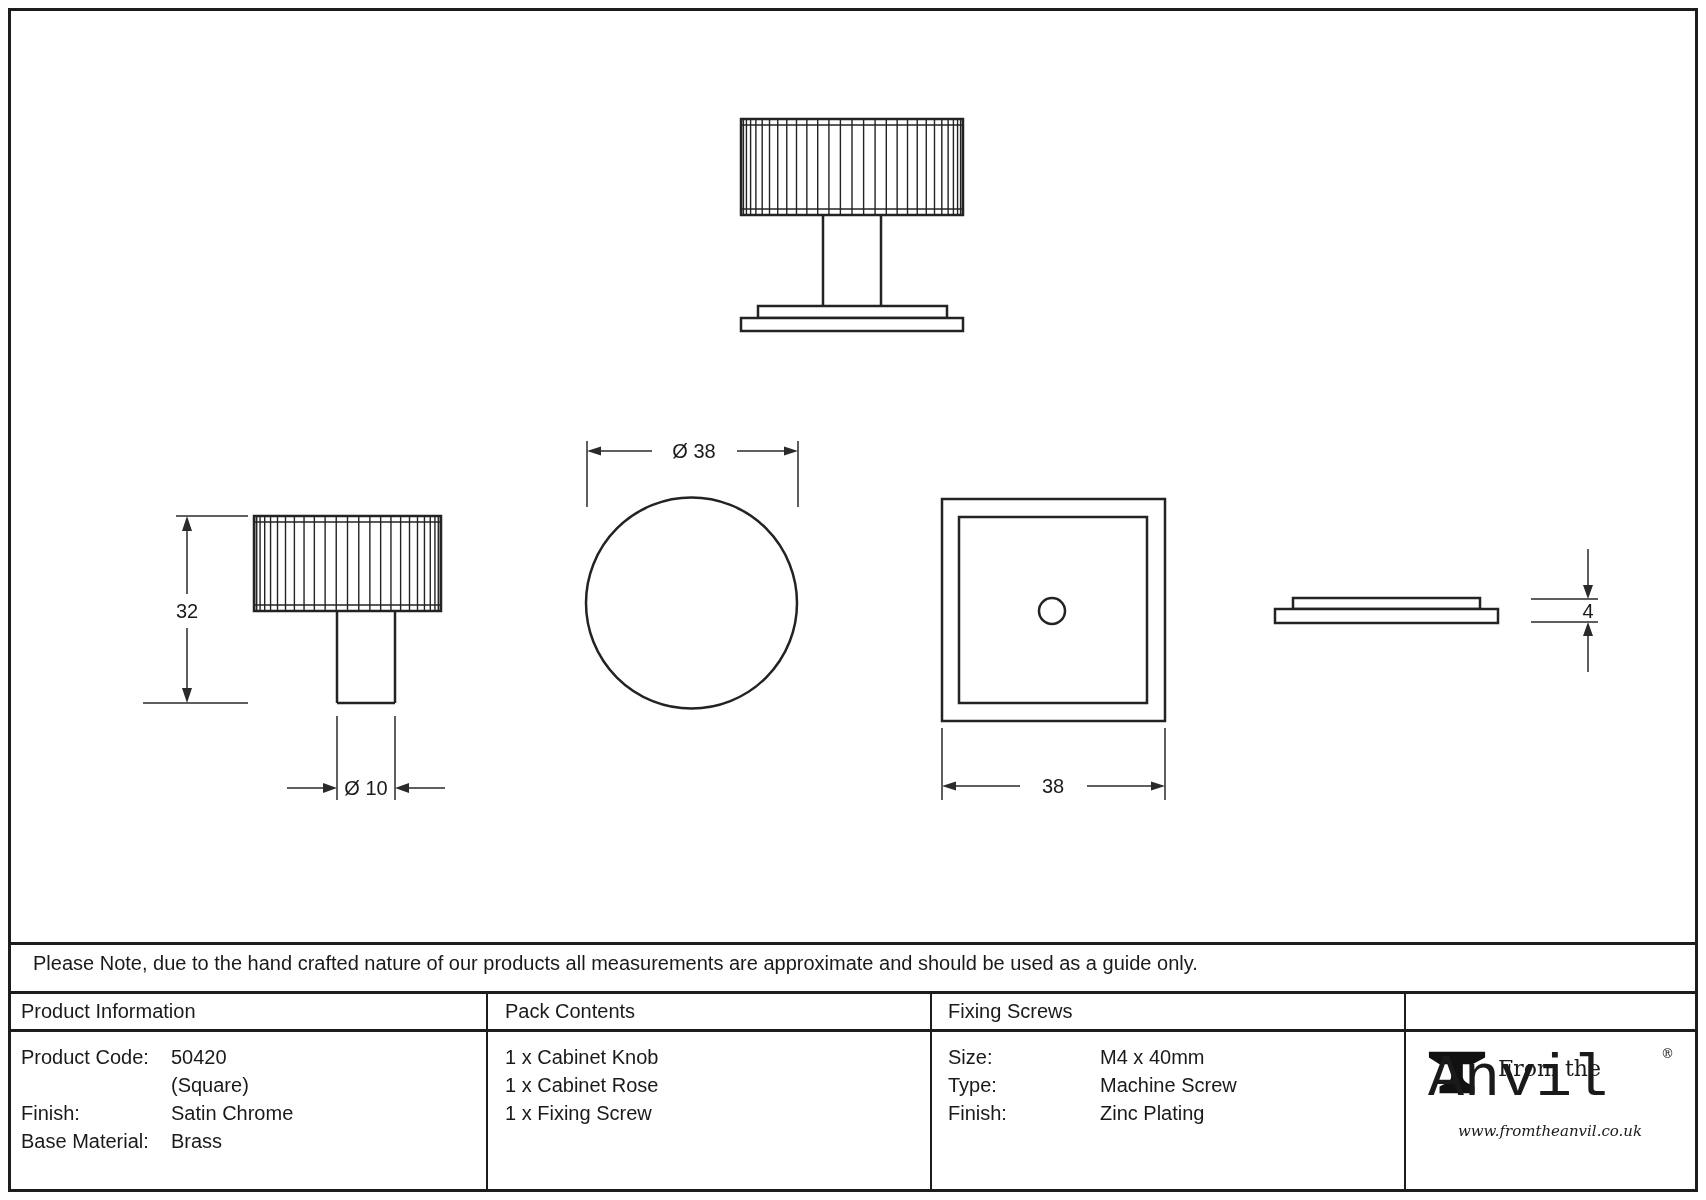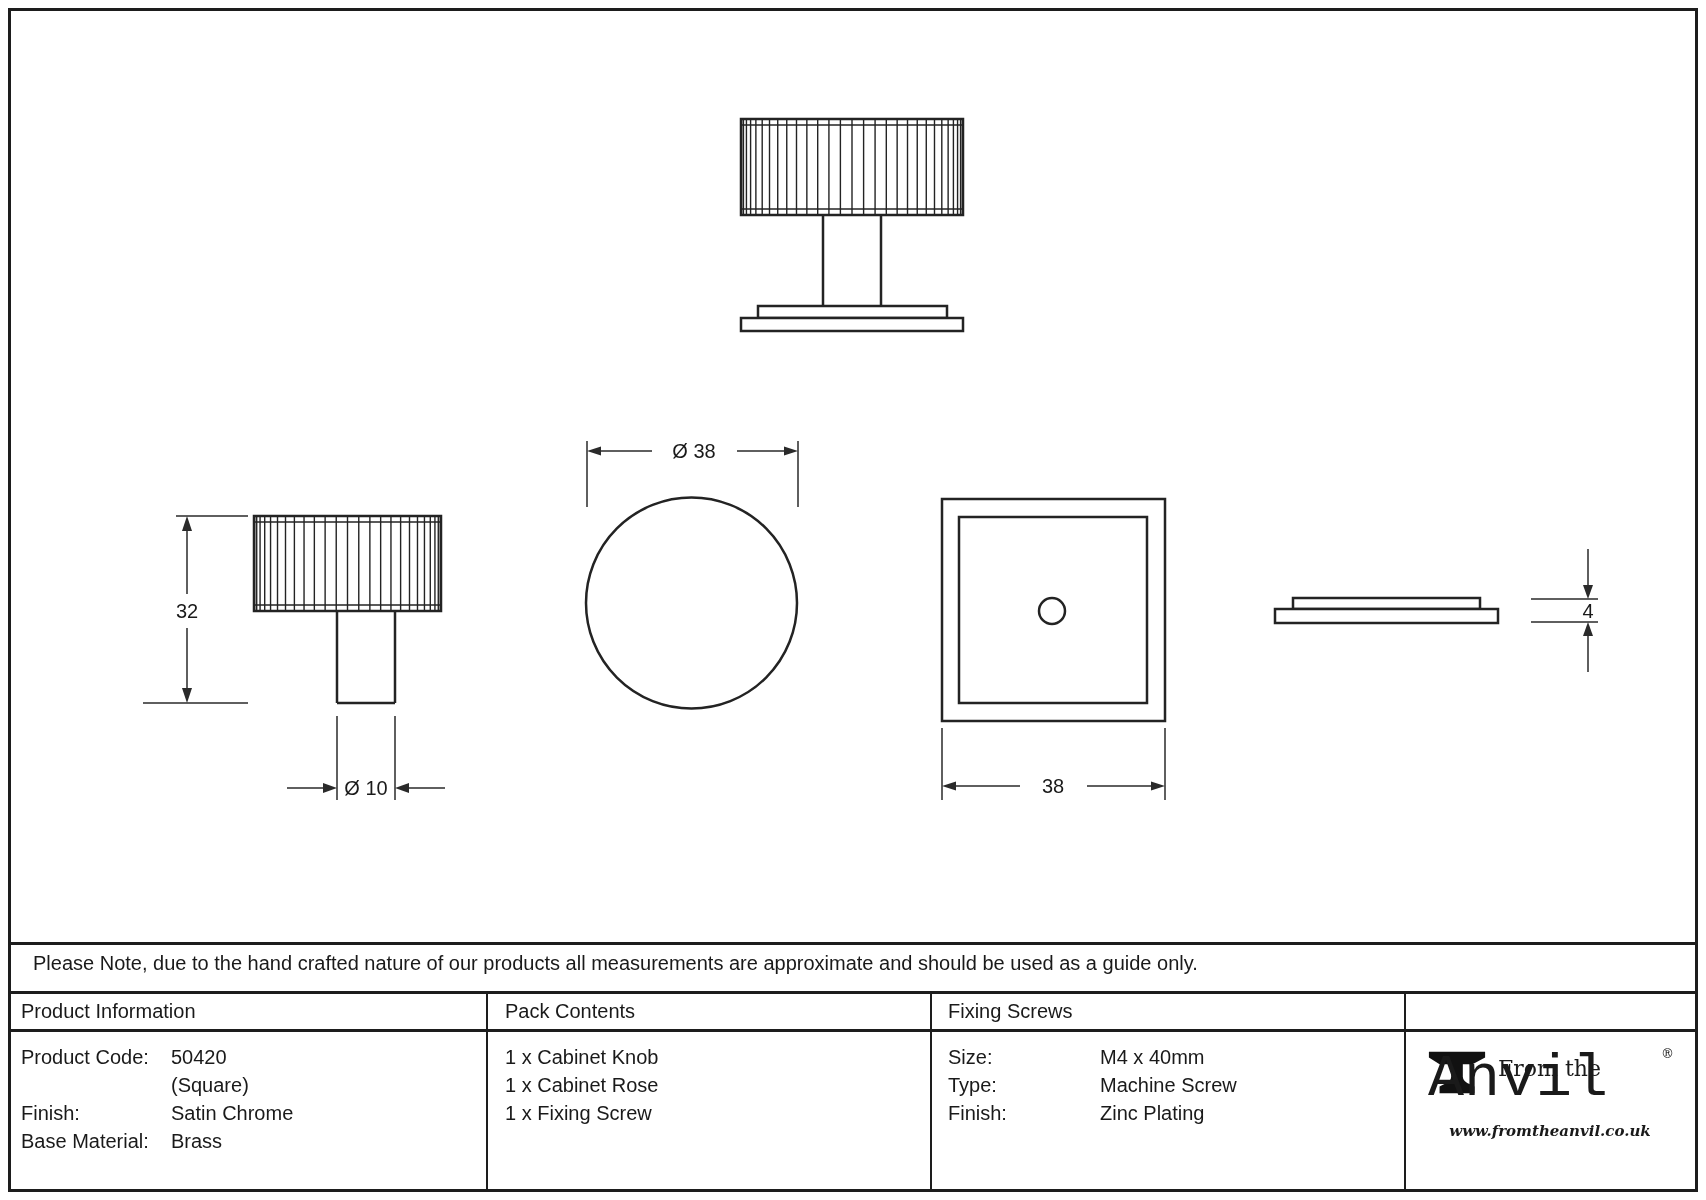--- a/index.html
+++ b/index.html
@@ -23,21 +23,21 @@
   .row{display:flex;align-items:flex-end;}
   .lbl{width:150px;flex:0 0 auto;}
   .fix .lbl{width:152px;}
   .logo{position:absolute;left:1426px;top:1048px;width:248px;height:96px;}
   .logo-icon{position:absolute;left:0;top:0;}
   .from-the{position:absolute;left:72px;top:8px;font-family:"DejaVu Serif",serif;font-size:22px;}
   .reg{position:absolute;right:0;top:-2px;font-size:13px;font-family:"DejaVu Serif",serif;}
   .brand{position:absolute;left:2px;top:0;font-family:Liberation Mono, monospace;
     font-size:60px;line-height:62px;letter-spacing:0;}
   .url{position:absolute;left:0;top:74px;width:100%;text-align:center;
-    font-family:"DejaVu Serif",serif;font-style:italic;font-weight:bold;font-size:15px;}
+    font-family:"DejaVu Serif",serif;font-style:italic;font-weight:normal;font-size:15px;}
 </style>
 </head>
 <body>
 
 <div class="sheet">
 
   <div class="frame"></div>
 
   <svg class="drawing" width="1706" height="946" viewBox="0 0 1706 946">
 

